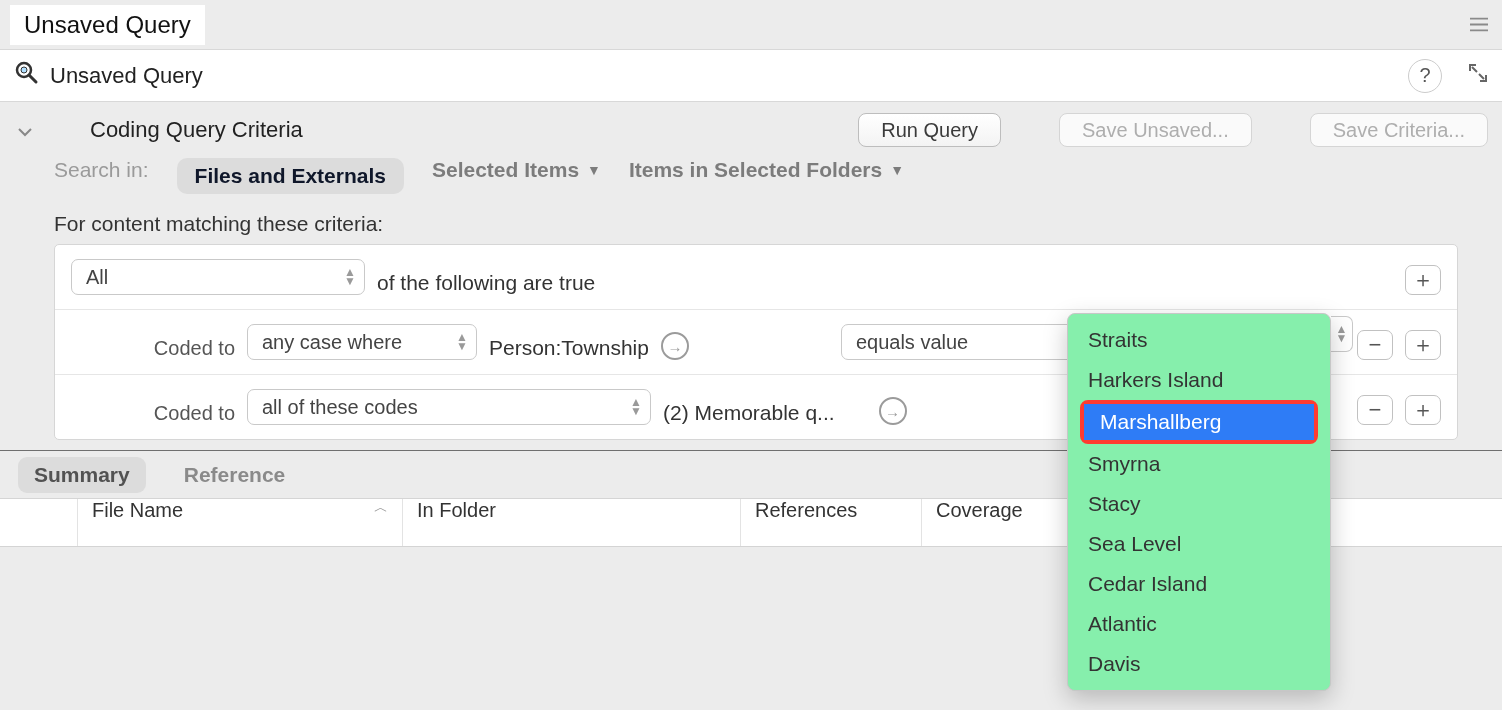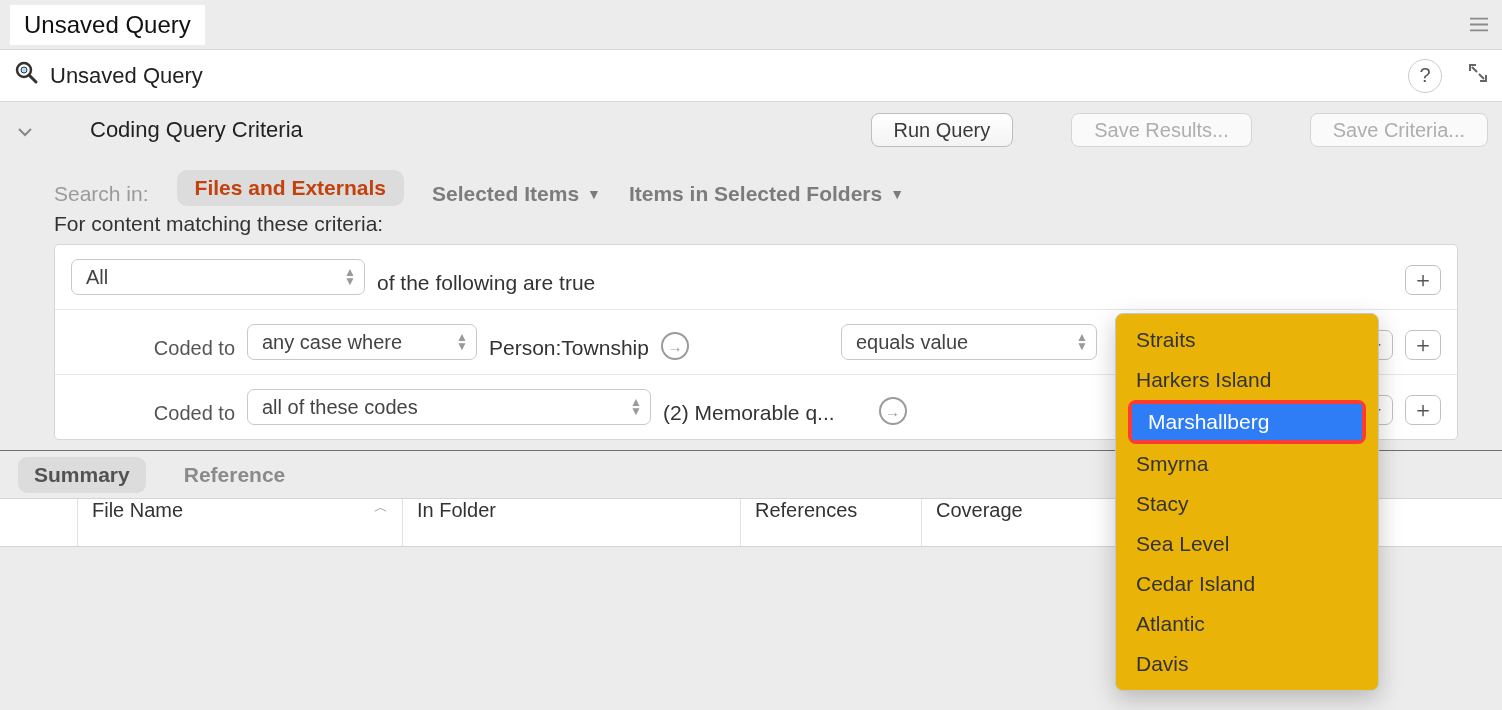--- a/index.html
+++ b/index.html
@@ -74,26 +74,26 @@
   font-size: 20px;
   color: #3a3a3a;
   cursor: pointer;
   margin-left: 14px;
   display: inline-flex; align-items: center;
 }
 .btn.disabled { color: #aeaeae; border-color: #d5d5d5; background: #fafafa; cursor: default; }
 .btn.primary { background: linear-gradient(#fff,#f3f3f3); }
 
 .search-row {
-  height: 48px; display: flex; align-items: flex-end; padding: 0 42px 0 54px; gap: 28px;
+  height: 48px; display: flex; align-items: flex-start; padding: 0 42px 0 54px; gap: 28px;
 }
 .search-label { color: #9a9a9a; font-size: 21px; }
 .pill {
   background: #dcdcdc; border-radius: 10px; padding: 6px 18px;
-  font-size: 21px; font-weight: 600; color: #c2410c; cursor: pointer;
+  font-size: 21px; font-weight: 600; color: #0f172a; cursor: pointer;
 }
 .sel-dropdown {
   font-size: 21px; font-weight: 600; color: #7c7c7c; display: flex; align-items: center; gap: 8px; cursor: pointer;
 }
 .dd-arrow { font-size: 14px; color: #7c7c7c; }
 
 .matching-label { padding: 6px 0 8px 54px; font-size: 21px; color: #333; }
 
 .criteria-box {
   margin: 0 44px 10px 54px;
@@ -153,23 +153,23 @@
 .col { padding: 0 14px; font-size: 20px; color: #333; border-right: 1px solid #e3e3e3; height: 100%; display: flex; align-items: flex-start; }
 .col.c1 { width: 78px; border-right: 1px solid #e3e3e3; }
 .col.c2 { width: 325px; justify-content: space-between; }
 .col.c3 { width: 338px; }
 .col.c4 { width: 181px; }
 .col.c5 { flex: 1; border-right: none; }
 .sort-ind { color: #9a9a9a; font-size: 14px; }
 
 .dropdown-popup {
   position: absolute;
-  left: 1115px; top: 313px;
+  left: 1067px; top: 313px;
   width: 264px;
-  background: #eab308;
+  background: #86efac;
   border: 1px solid #c7c7c7;
   border-radius: 8px;
   box-shadow: 0 8px 24px rgba(0,0,0,0.22);
   z-index: 100;
   padding: 6px 0;
 }
 .dd-item {
   padding: 8px 20px; font-size: 21px; color: #333; cursor: pointer;
 }
 .dd-item.highlight-wrap {
@@ -220,21 +220,21 @@
 </div>
 
 <div class="criteria-header">
   <span class="chevron-down">
     <svg width="14" height="10" viewBox="0 0 14 10">
         <path d="M1 2 L7 8 L13 2" stroke="#888" stroke-width="2" fill="none"></path>
       </svg>
   </span>
   <span class="criteria-title">Coding Query Criteria</span>
   <button class="btn primary">Run Query</button>
-  <button class="btn disabled">Save Results...</button>
+  <button class="btn disabled">Save Unsaved...</button>
   <button class="btn disabled">Save Criteria...</button>
 </div>
 
 <div class="search-row">
   <span class="search-label">Search in:</span>
   <span class="pill">Files and Externals</span>
   <span class="sel-dropdown">
     <span>Selected Items</span>
     <span class="dd-arrow">▼</span>
   </span>

